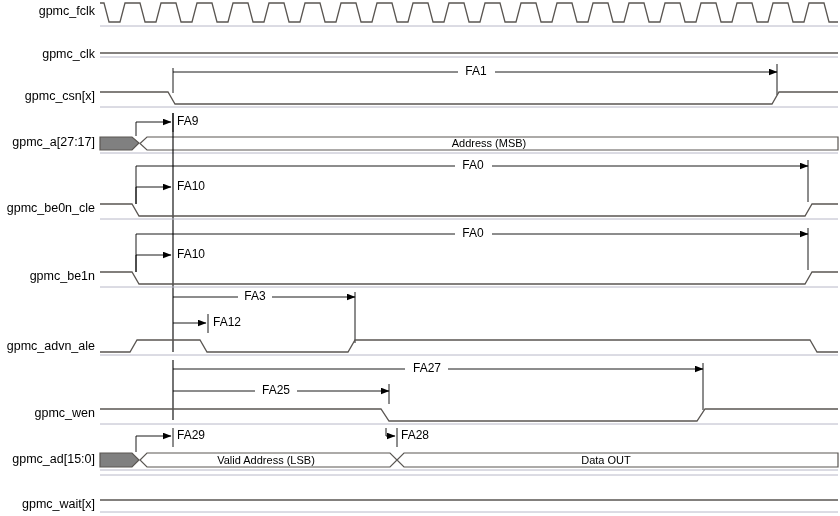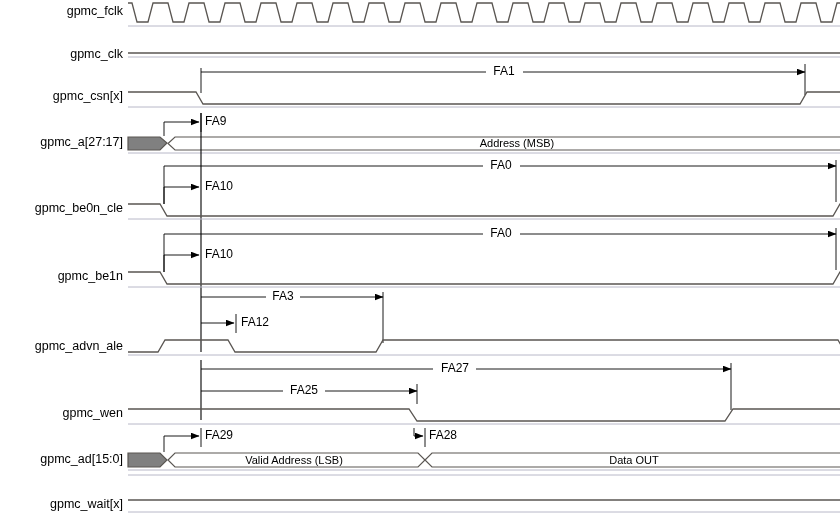--- a/index.html
+++ b/index.html
@@ -11,21 +11,20 @@
     width: 840px;
     height: 516px;
     font-family: "Liberation Sans", sans-serif;
     color: #000000;
     overflow: hidden;
   }
   #diagram-root {
     position: relative;
     width: 676px;
     height: 516px;
-    padding-left: 28px;
   }
   #timing-svg {
     display: block;
     width: 840px;
     height: 516px;
   }
   .sig-label {
     font-family: "Liberation Sans", sans-serif;
     font-size: 12.5px;
     fill: #000000;

